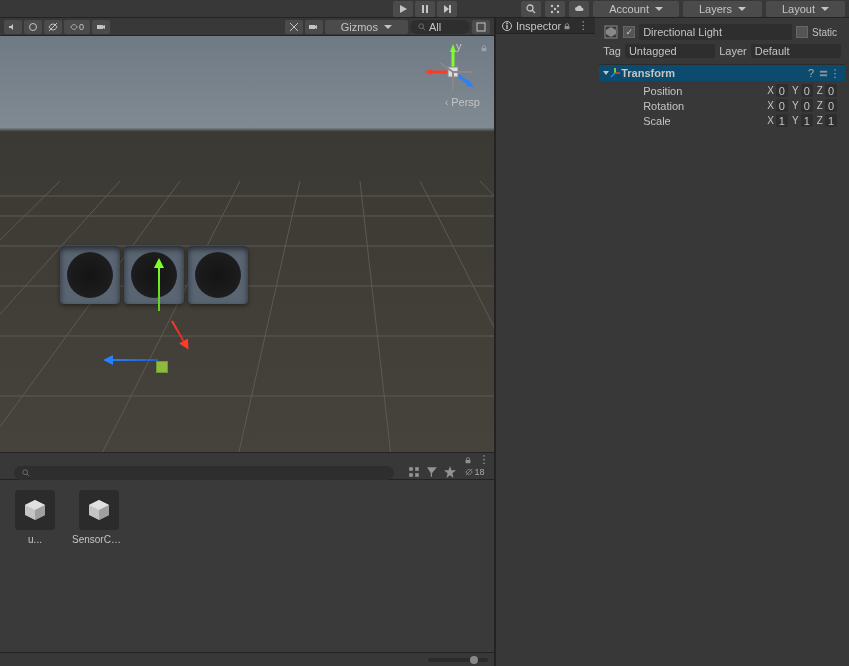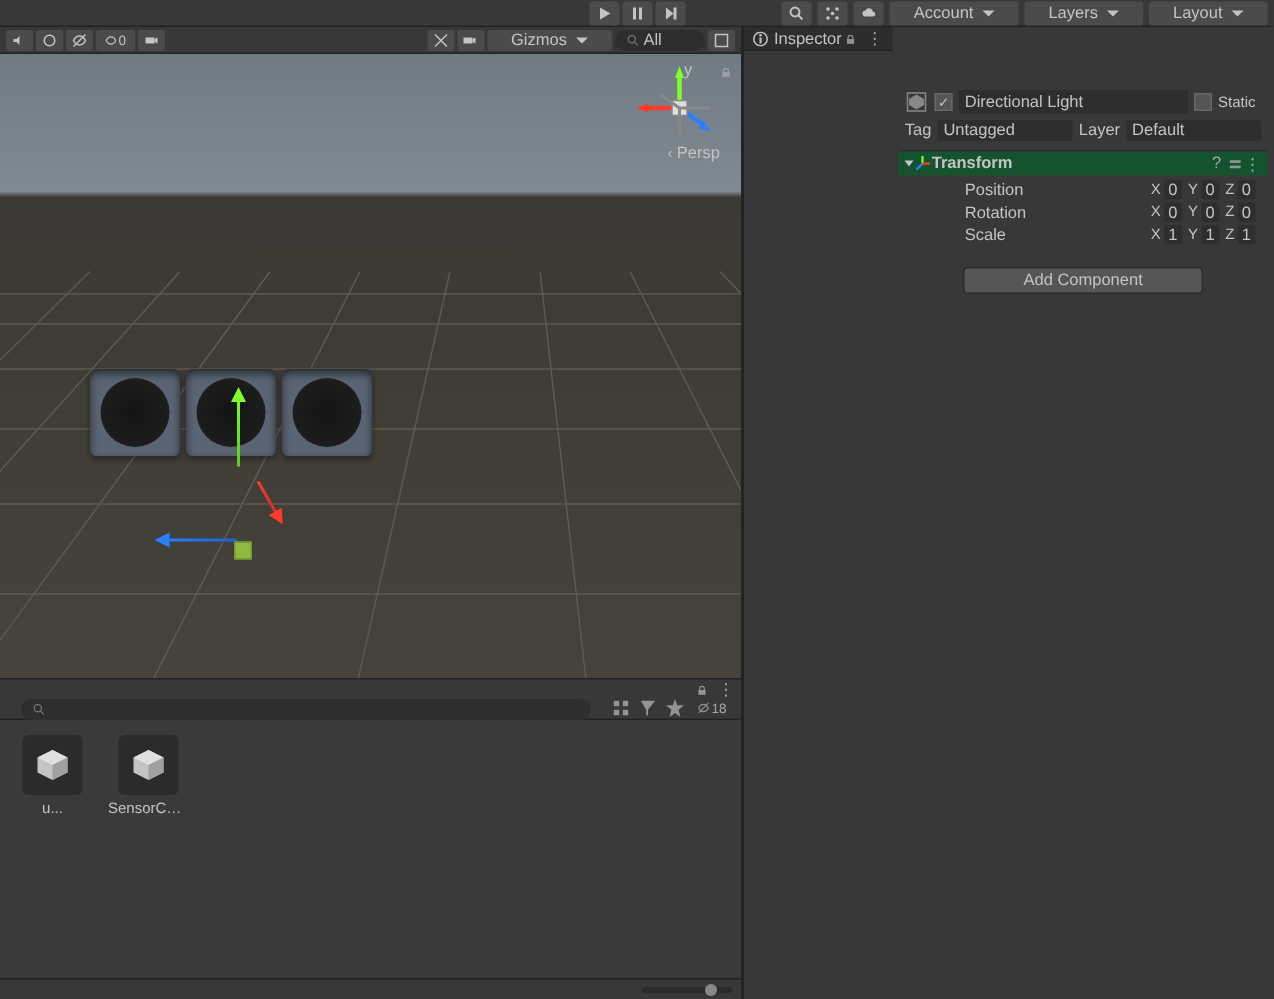--- a/index.html
+++ b/index.html
@@ -42,28 +42,28 @@
   .asset .thumb { width:40px; height:40px; background:#2b2b2b; border-radius:4px; display:flex; align-items:center; justify-content:center;}
   .asset .thumb svg { width:30px; height:30px; fill:#c4c4c4;}
   .asset .label { font-size:10px; text-align:center; overflow:hidden; text-overflow:ellipsis; white-space:nowrap; width:54px;}
   .proj-footer { height:14px; border-top:1px solid #232323; display:flex; align-items:center; justify-content:flex-end; padding:0 6px;}
   .slider { width:60px; height:4px; background:#2b2b2b; border-radius:2px; position:relative;}
   .slider .knob { width:8px; height:8px; background:#888; border-radius:50%; position:absolute; top:-2px; left:42px;}
   .right { flex:1; background:#383838; display:flex; flex-direction:row;}
   .panel-tab { height:16px; background:#2d2d2d; display:flex; align-items:center; padding:0 6px; border-bottom:1px solid #232323; justify-content:space-between;}
   .panel-tab .tabname { display:flex; align-items:center; gap:4px;}
   .inspector-body { padding:4px; display:flex; flex-direction:column;}
-  .obj-header { display:flex; align-items:center; gap:4px; padding:2px 4px;margin-top:36px;}
+  .obj-header { display:flex; align-items:center; gap:4px; padding:2px 4px;}
   .cb { width:12px; height:12px; border:1px solid #666; background:#555; display:flex; align-items:center; justify-content:center; cursor:pointer;}
   .cb.checked::after { content:"✓"; font-size:9px; color:#c4c4c4;}
   .name-input { flex:1; background:#2e2e2e; border-radius:2px; height:16px; padding:0 4px; display:flex; align-items:center;}
   .tag-row { display:flex; align-items:center; gap:4px; padding:2px 4px; font-size:10px;}
   .tag-dd { background:#2e2e2e; border-radius:2px; height:14px; padding:0 4px; display:flex; align-items:center; justify-content:space-between; cursor:pointer; flex:1;}
   .component { border-top:1px solid #2b2b2b; margin-top:4px;}
-  .comp-header { display:flex; align-items:center; gap:0; padding:2px 4px; background:#14532d; cursor:pointer;}
+  .comp-header { display:flex; align-items:center; gap:0; padding:2px 4px; background:#0c4a6e; cursor:pointer;}
   .caret-s { width:0;height:0;border-left:3px solid transparent;border-right:3px solid transparent;border-top:4px solid #c4c4c4;}
   .comp-header .title { font-weight:bold; flex:1;}
   .comp-body { padding:2px 8px;margin-left:36px;}
   .prop-row { display:flex; align-items:center; gap:4px; height:15px;}
   .prop-row .plabel { width:120px; font-size:11px; color:#c4c4c4;}
   .xyz { flex:1; display:flex; gap:4px;}
   .xyz .ax { display:flex; align-items:center; gap:2px; flex:1;}
   .xyz .axl { font-size:10px; color:#c4c4c4;}
   .num-input { flex:1; background:#2e2e2e; border-radius:2px; height:13px; padding:0 3px; display:flex; align-items:center; font-size:10px;}
   .add-comp { margin:12px auto; width:160px; height:18px; background:#565656; border-radius:3px; display:flex; align-items:center; justify-content:center; cursor:pointer; border:1px solid #2b2b2b;}
@@ -464,18 +464,15 @@
                   <span class="axl">Z</span>
                   <div class="num-input">
                     <span>1</span>
                   </div>
                 </div>
             </div>
           </div>
         </div>
       </div>
 
-      <div class="add-comp">
-          <span>Add Component</span>
-        </div>
     </div>
   </div>
 </div>
 
 </body></html>

